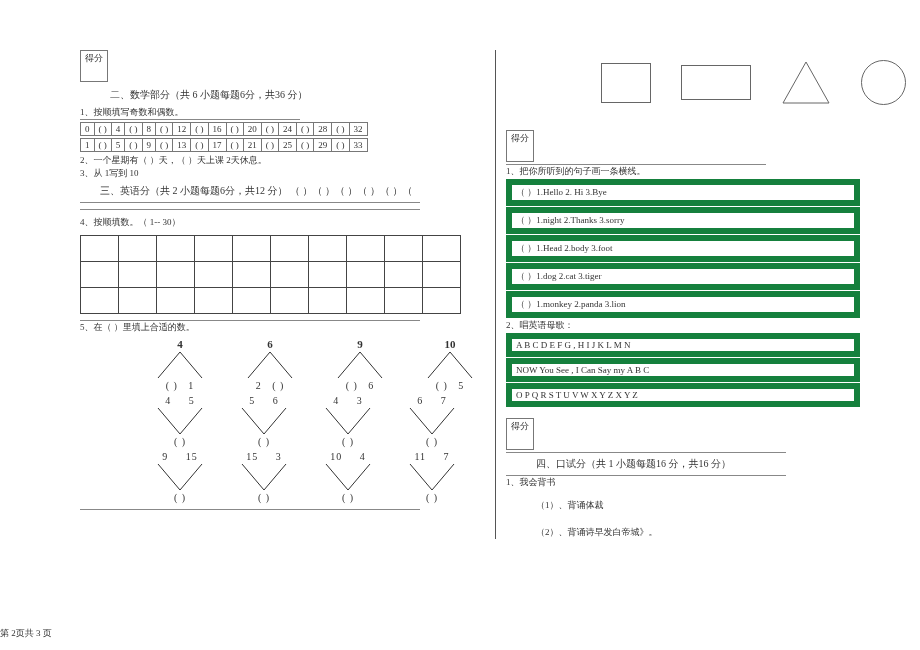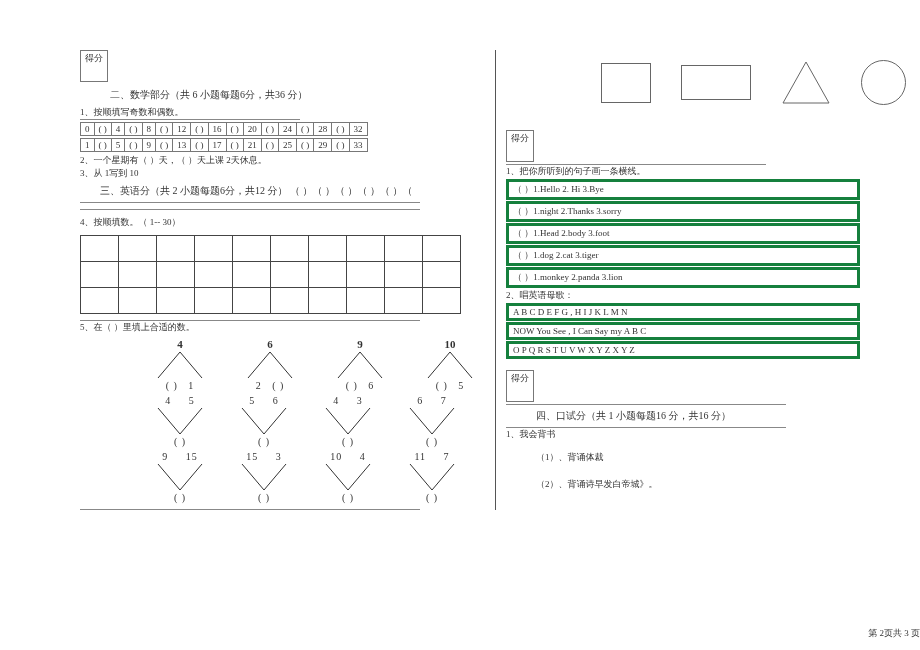--- a/index.html
+++ b/index.html
@@ -63,26 +63,26 @@
     position: absolute;
     top: 60px;
     right: 14px;
     display: flex;
     gap: 30px;
     align-items: center;
   }
   .shape-square { width: 50px; height: 40px; border: 1px solid #666; }
   .shape-rect { width: 70px; height: 35px; border: 1px solid #666; }
   .shape-circle { width: 45px; height: 45px; border: 1px solid #666; border-radius: 50%; }
-  .eng-box { border: 3px solid #15803d; padding: 1px 4px; margin: 1px 0; font-size: 9px; }
+  .eng-box { border: 6px solid #15803d; padding: 1px 4px; margin: 1px 0; font-size: 9px; }
   .pager {
     position: absolute;
     bottom: 10px;
     left: 0; right: 0;
-    text-align: right;
+    text-align: left;
     font-size: 9px;
   }
   svg.tree { display: block; }
   .tree-row { display: flex; gap: 30px; margin-left: 70px; margin-top: 4px; }
   .tree-row2 { display: flex; gap: 24px; margin-left: 70px; margin-top: 4px; }
   .tree-item { text-align: center; font-size: 11px; font-weight: bold; }
   .tree-leaves { font-size: 10px; font-weight: normal; letter-spacing: 1px; }
 </style>
 </head>
 <body>

